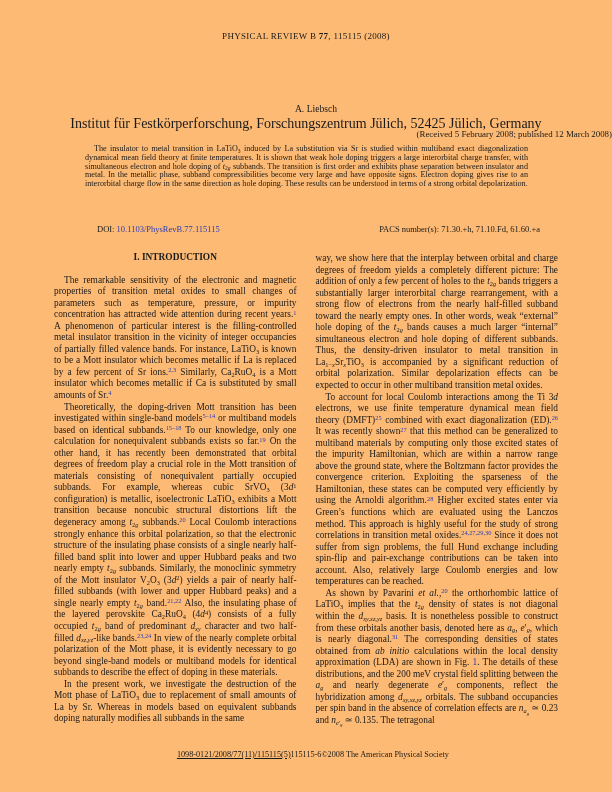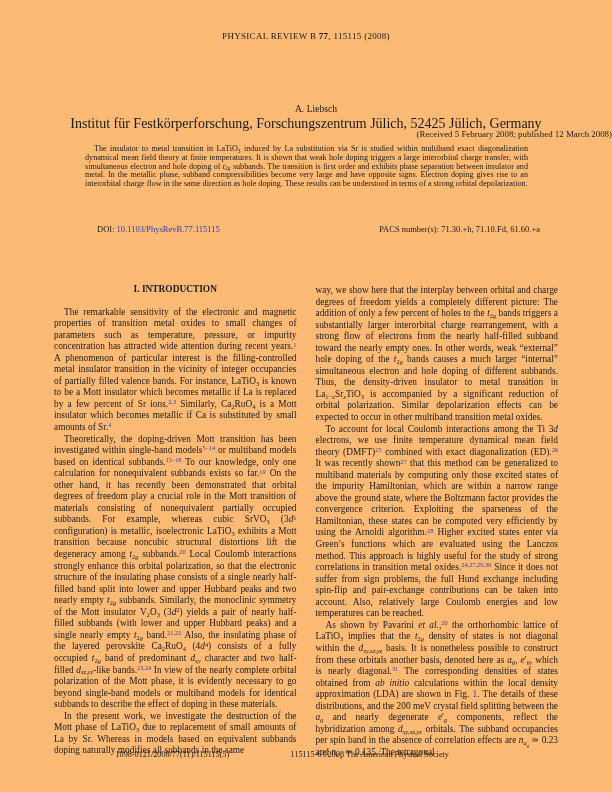--- a/index.html
+++ b/index.html
@@ -30,32 +30,32 @@
     display:flex;justify-content:space-between;font-size:8.5px;margin-left:12px;
   }
   .link{color:var(--link-blue);}
   sup{font-size:68%;line-height:0;position:relative;top:-0.42em;vertical-align:baseline;}
   sub{font-size:68%;line-height:0;position:relative;top:0.30em;vertical-align:baseline;}
   sup.cite{color:var(--link-blue);}
   .columns{
     position:absolute;top:249px;left:54px;width:504px;
     display:flex;gap:19px;
   }
-  .col{width:242.5px;font-size:9.35px;line-height:11.55px;text-align:justify;margin-top:32px;}
+  .col{width:242.5px;font-size:9.35px;line-height:11.55px;text-align:justify;}
   .col.right{padding-top:4px;}
   .section-heading{
     text-align:center;font-weight:bold;font-size:9.4px;margin:3px 0 11px 0;
   }
   .col p{margin:0;}
   .col p.indent{text-indent:10px;}
   .footer{
     position:absolute;top:750px;left:54px;width:504px;
     display:flex;align-items:baseline;font-size:8.2px;
   }
-  .footer .f-left{flex:1;text-align:center;}
+  .footer .f-left{flex:1;text-align:right;text-decoration:underline;}
   .footer .f-center{flex:0 0 auto;text-align:center;}
   .footer .f-right{flex:1;text-align:left;}
   i{font-style:italic;}
 </style>
 </head>
 <body>
 
 <div class="page">
 
   <div class="journal-header">

